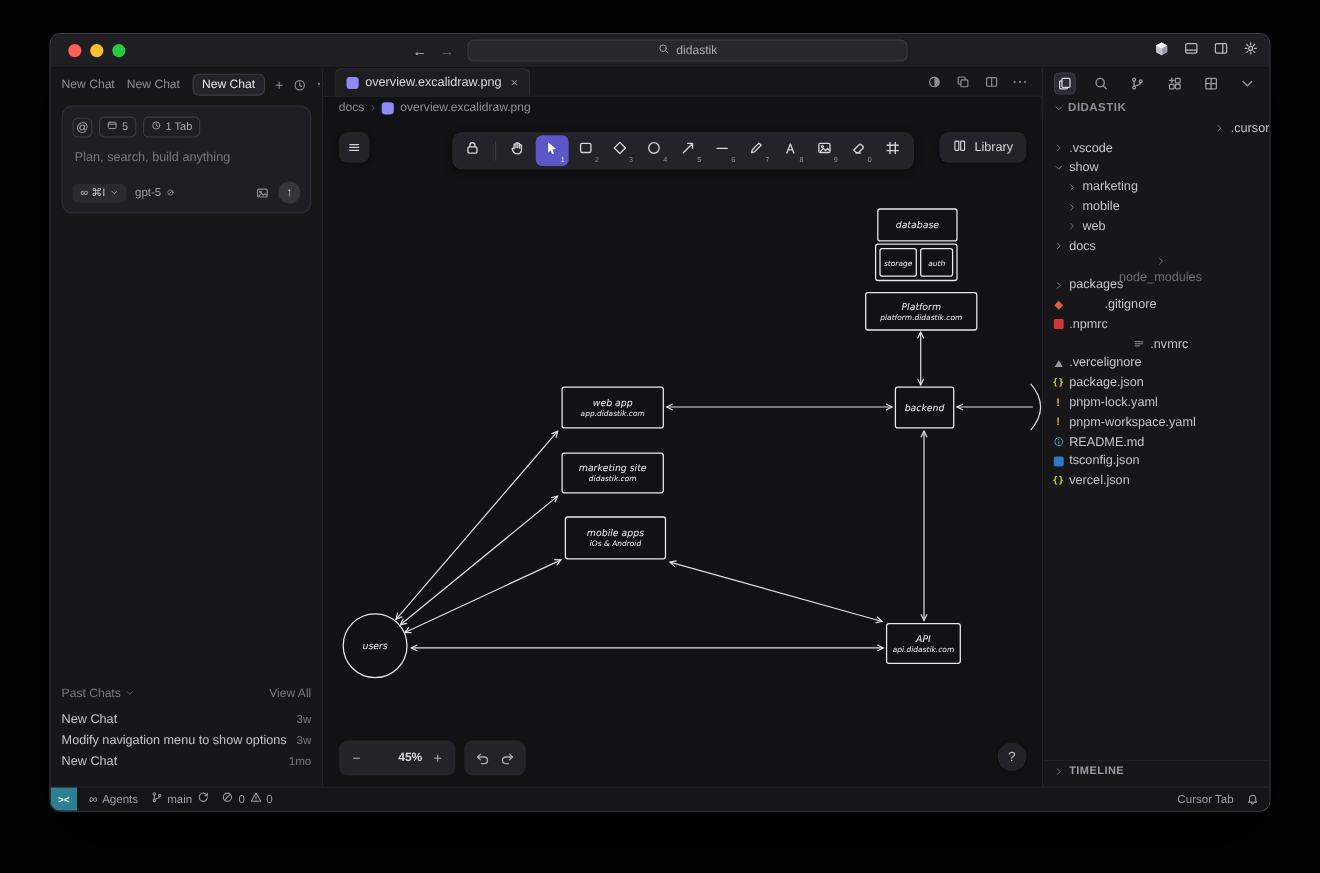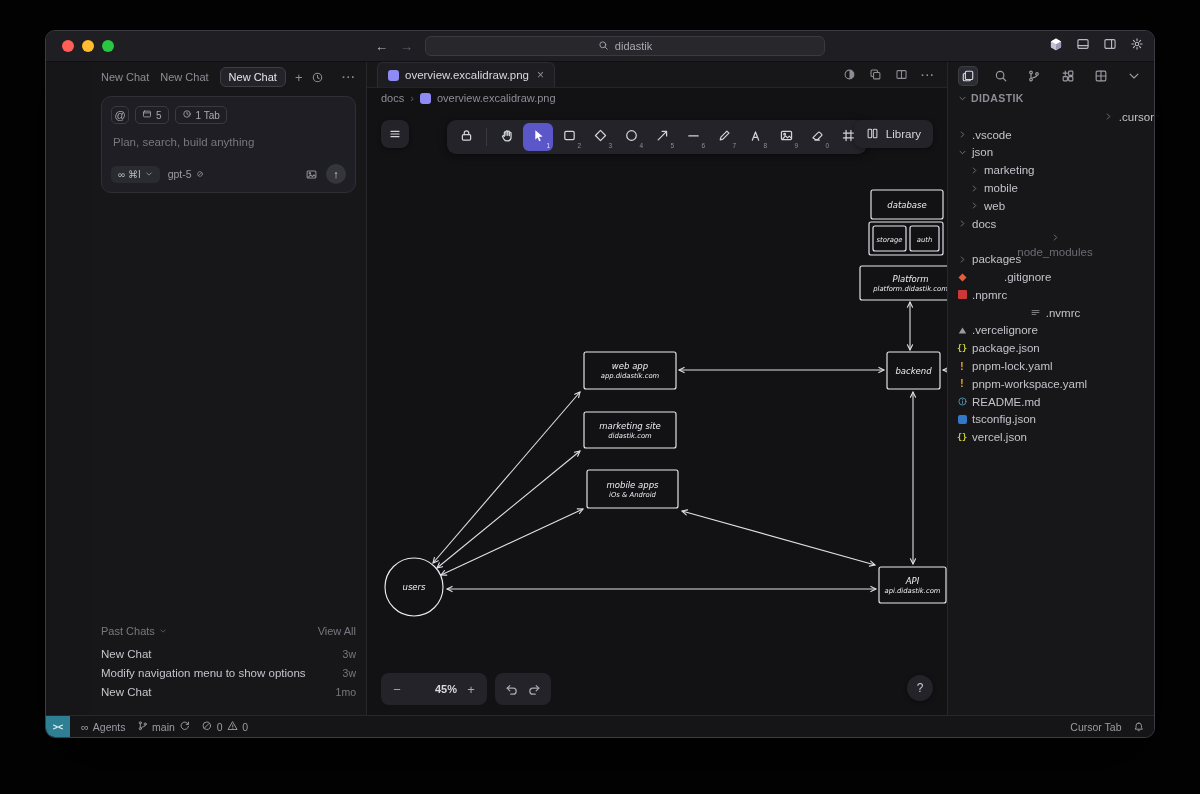--- a/index.html
+++ b/index.html
@@ -19,21 +19,21 @@
   .tb-arrow{color:#b9b9c2;font-size:13px;}
   .tb-arrow.dim2{color:#63636b;}
   .search-pill{width:400px;height:20px;background:#27272c;border:1px solid #3a3a40;border-radius:6px;
     display:flex;align-items:center;justify-content:center;gap:6px;font-size:11px;color:#a9a9b2;}
   .search-pill svg{width:11px;height:11px;}
   .tb-right{margin-left:auto;display:flex;align-items:center;gap:13px;color:#b9b9c2;}
   .tb-right svg{width:14px;height:14px;}
   
   .wbody{flex:1;display:flex;min-height:0;border-top:1px solid #101013;}
   
-  .chat{width:276px;background:#17171a;border-right:1px solid #26262b;display:flex;flex-direction:column;padding:0 10px;margin-left:45px;}
+  .chat{width:248px;background:#17171a;border-right:1px solid #26262b;display:flex;flex-direction:column;padding:0 10px;}
   .chat-top{flex:0 0 26px;margin-top:2px;display:flex;align-items:center;gap:9px;font-size:11px;color:#8d8d96;}
   .chat-tab-list{display:flex;align-items:center;gap:11px;}
   .chat-tab{white-space:nowrap;}
   .chat-tab.active{border:1px solid #3e3e46;background:#232329;color:#e6e6ec;border-radius:6px;padding:3px 8px;}
   .ct-act{color:#8d8d96;font-size:13px;display:flex;align-items:center;}
   .ct-act svg{width:13px;height:13px;}
   .ct-act.more{margin-left:auto;font-weight:bold;font-size:11px;letter-spacing:1px;}
   .chat-input{margin-top:6px;background:#1e1e24;border:1px solid #2f2f36;border-radius:10px;padding:9px 9px 8px;}
   .ci-row1{display:flex;align-items:center;gap:6px;}
   .at-chip{width:18px;height:18px;border:1px solid #3a3a42;border-radius:5px;display:flex;align-items:center;justify-content:center;font-size:11px;color:#a9a9b2;}
@@ -522,21 +522,21 @@
                 </svg>
               </span>
               <span>.vscode</span>
             </div>
             <div class="tree-row" style="padding-left: 8px;">
               <span class="tree-caret">
                 <svg viewBox="0 0 16 16" width="16" height="16" fill="none" stroke="currentColor" stroke-width="1.3" stroke-linecap="round" stroke-linejoin="round">
                   <path d="M3.5 5.8 L8 10.3 L12.5 5.8"></path>
                 </svg>
               </span>
-              <span>json</span>
+              <span>show</span>
             </div>
             <div class="tree-row" style="padding-left: 20px;">
               <span class="tree-caret">
                 <svg viewBox="0 0 16 16" width="16" height="16" fill="none" stroke="currentColor" stroke-width="1.3" stroke-linecap="round" stroke-linejoin="round">
                   <path d="M5.8 3.5 L10.3 8 L5.8 12.5"></path>
                 </svg>
               </span>
               <span>marketing</span>
             </div>
             <div class="tree-row" style="padding-left: 20px;">
@@ -644,20 +644,28 @@
               <span>tsconfig.json</span>
             </div>
             <div class="tree-row" style="padding-left: 8px;">
               <span class="file-ic">
                 <b class="fi-json">{}</b>
               </span>
               <span>vercel.json</span>
             </div>
           </div>
       <div class="xp-footer">
+        <div class="xp-section">
+          <span class="tree-caret">
+                <svg viewBox="0 0 16 16" width="16" height="16" fill="none" stroke="currentColor" stroke-width="1.3" stroke-linecap="round" stroke-linejoin="round">
+                  <path d="M5.8 3.5 L10.3 8 L5.8 12.5"></path>
+                </svg>
+              </span>
+          <span>TIMELINE</span>
+        </div>
       </div>
     </aside>
   </div>
 
   <div class="statusbar">
     <span class="sb-remote">&gt;&lt;</span>
     <span class="sb-item">
       <span class="inf">∞</span>
       <span>Agents</span>
     </span>

